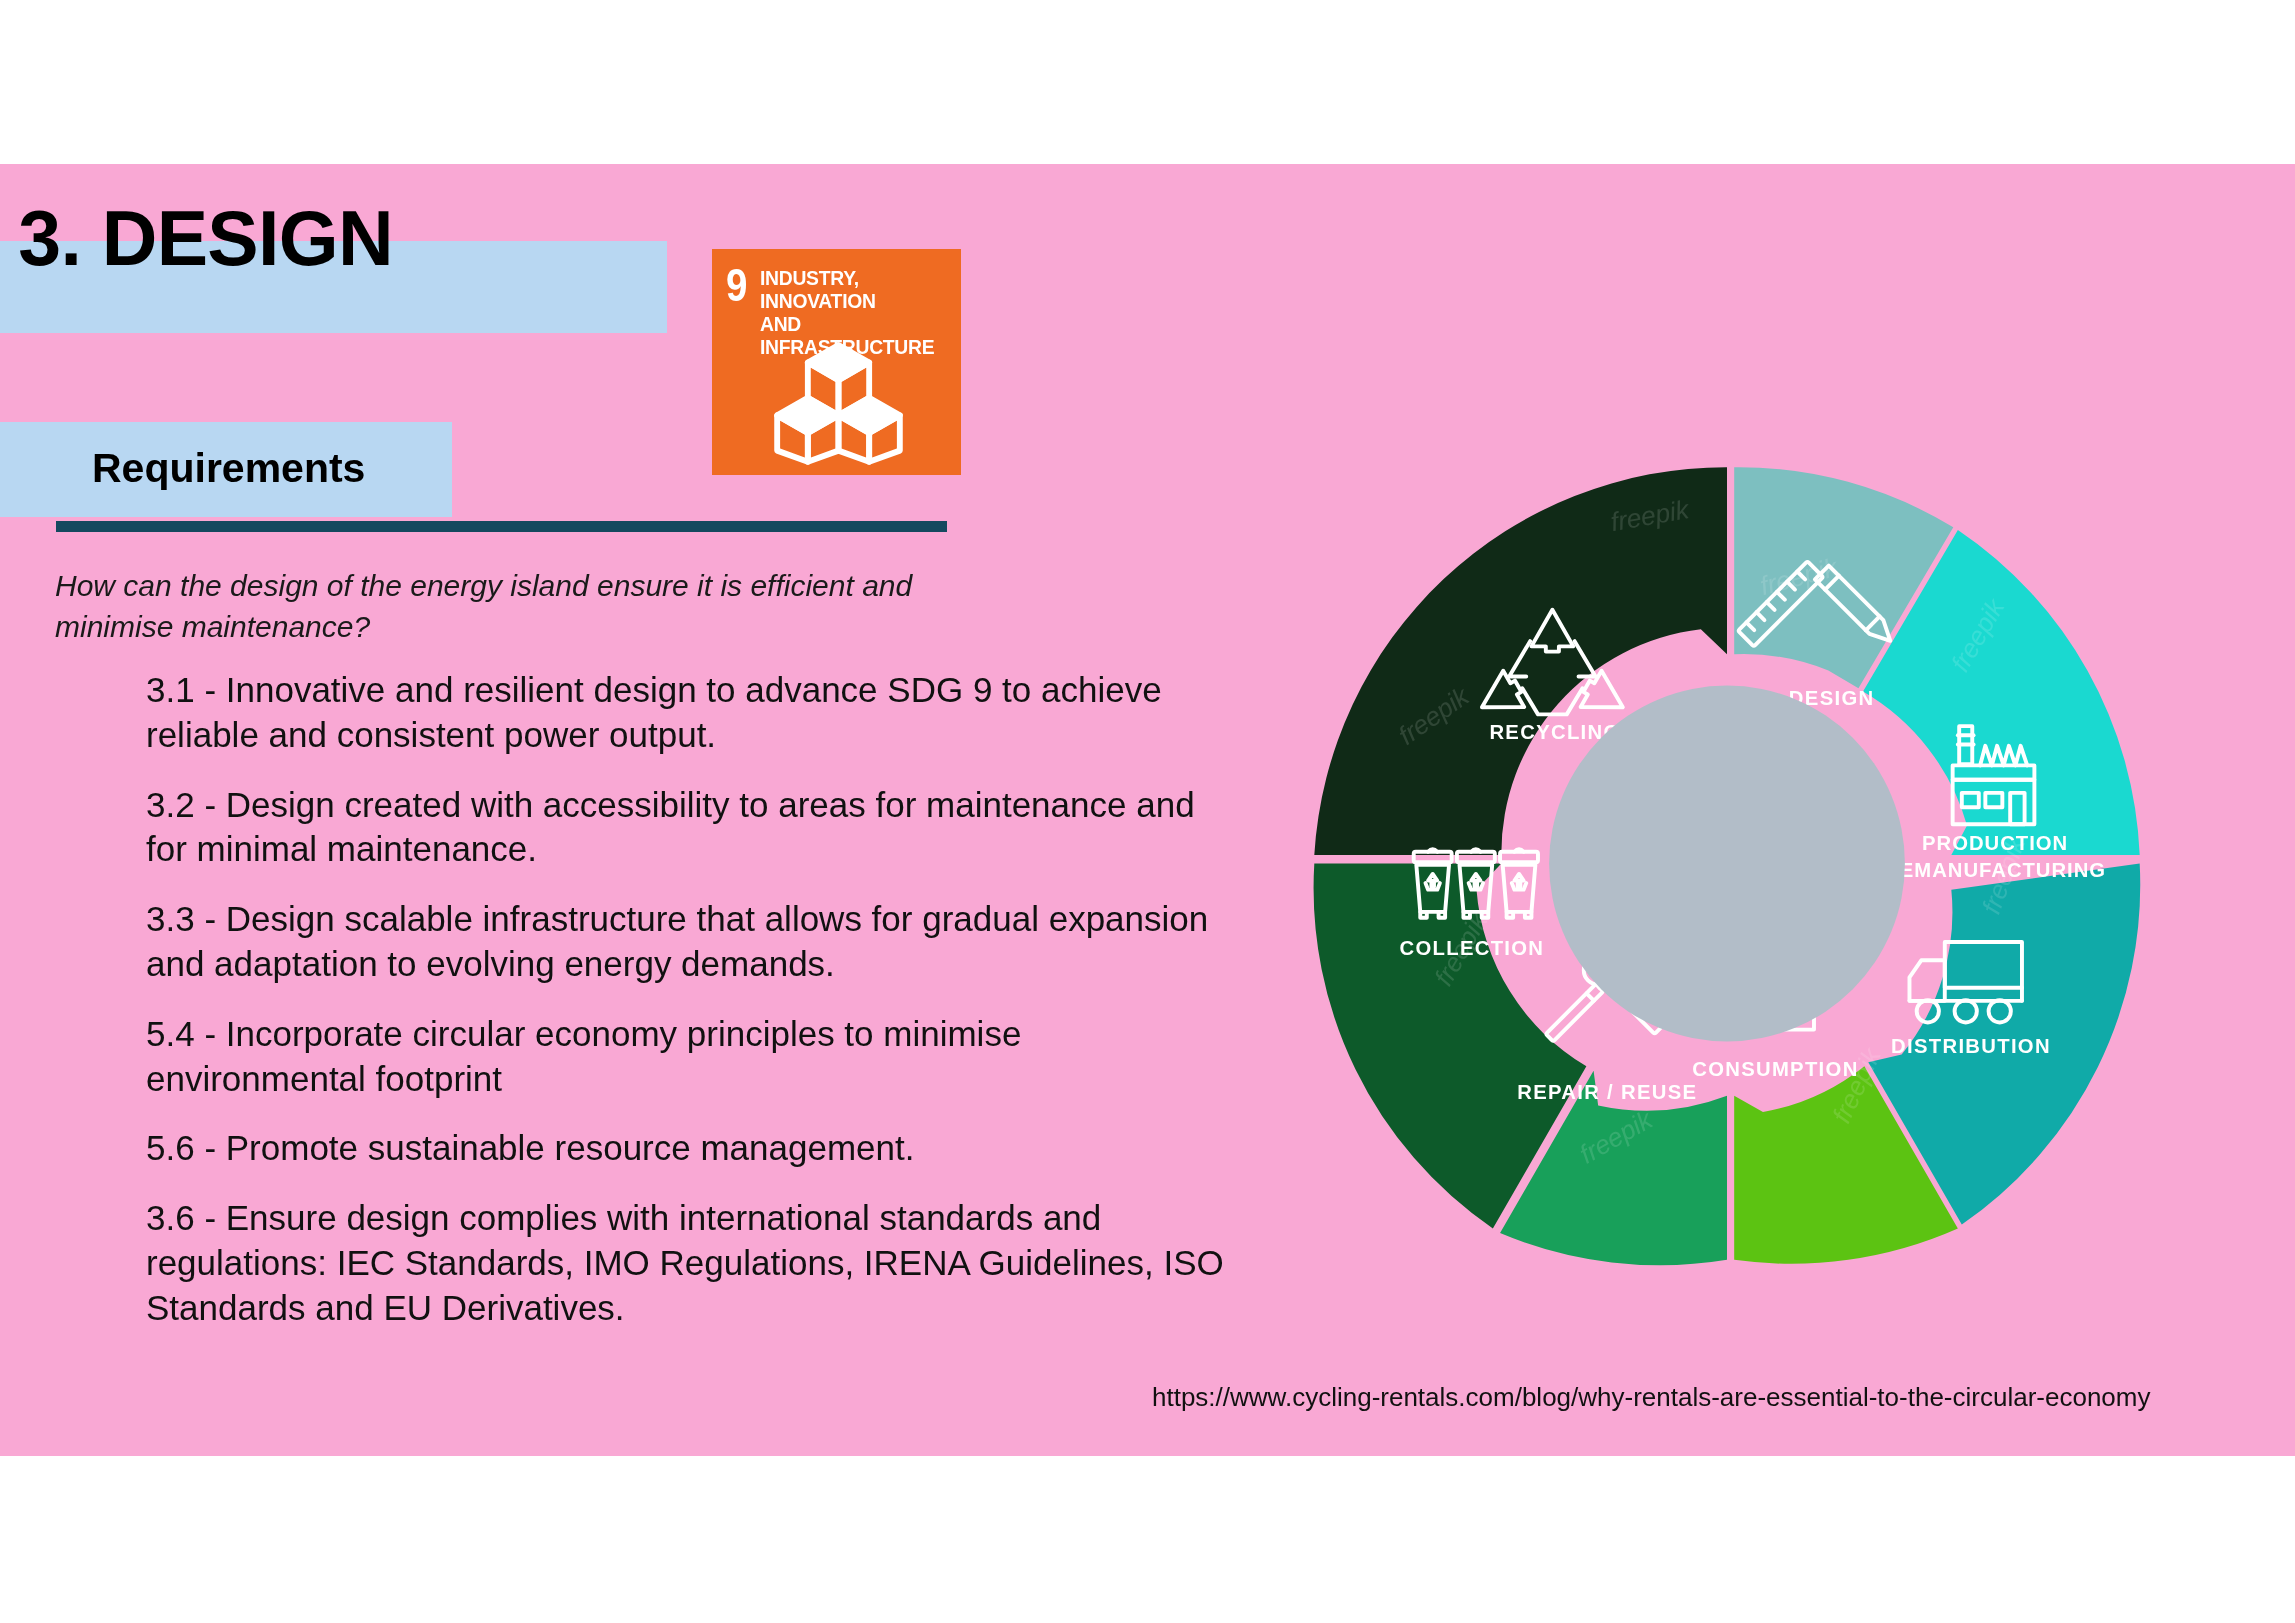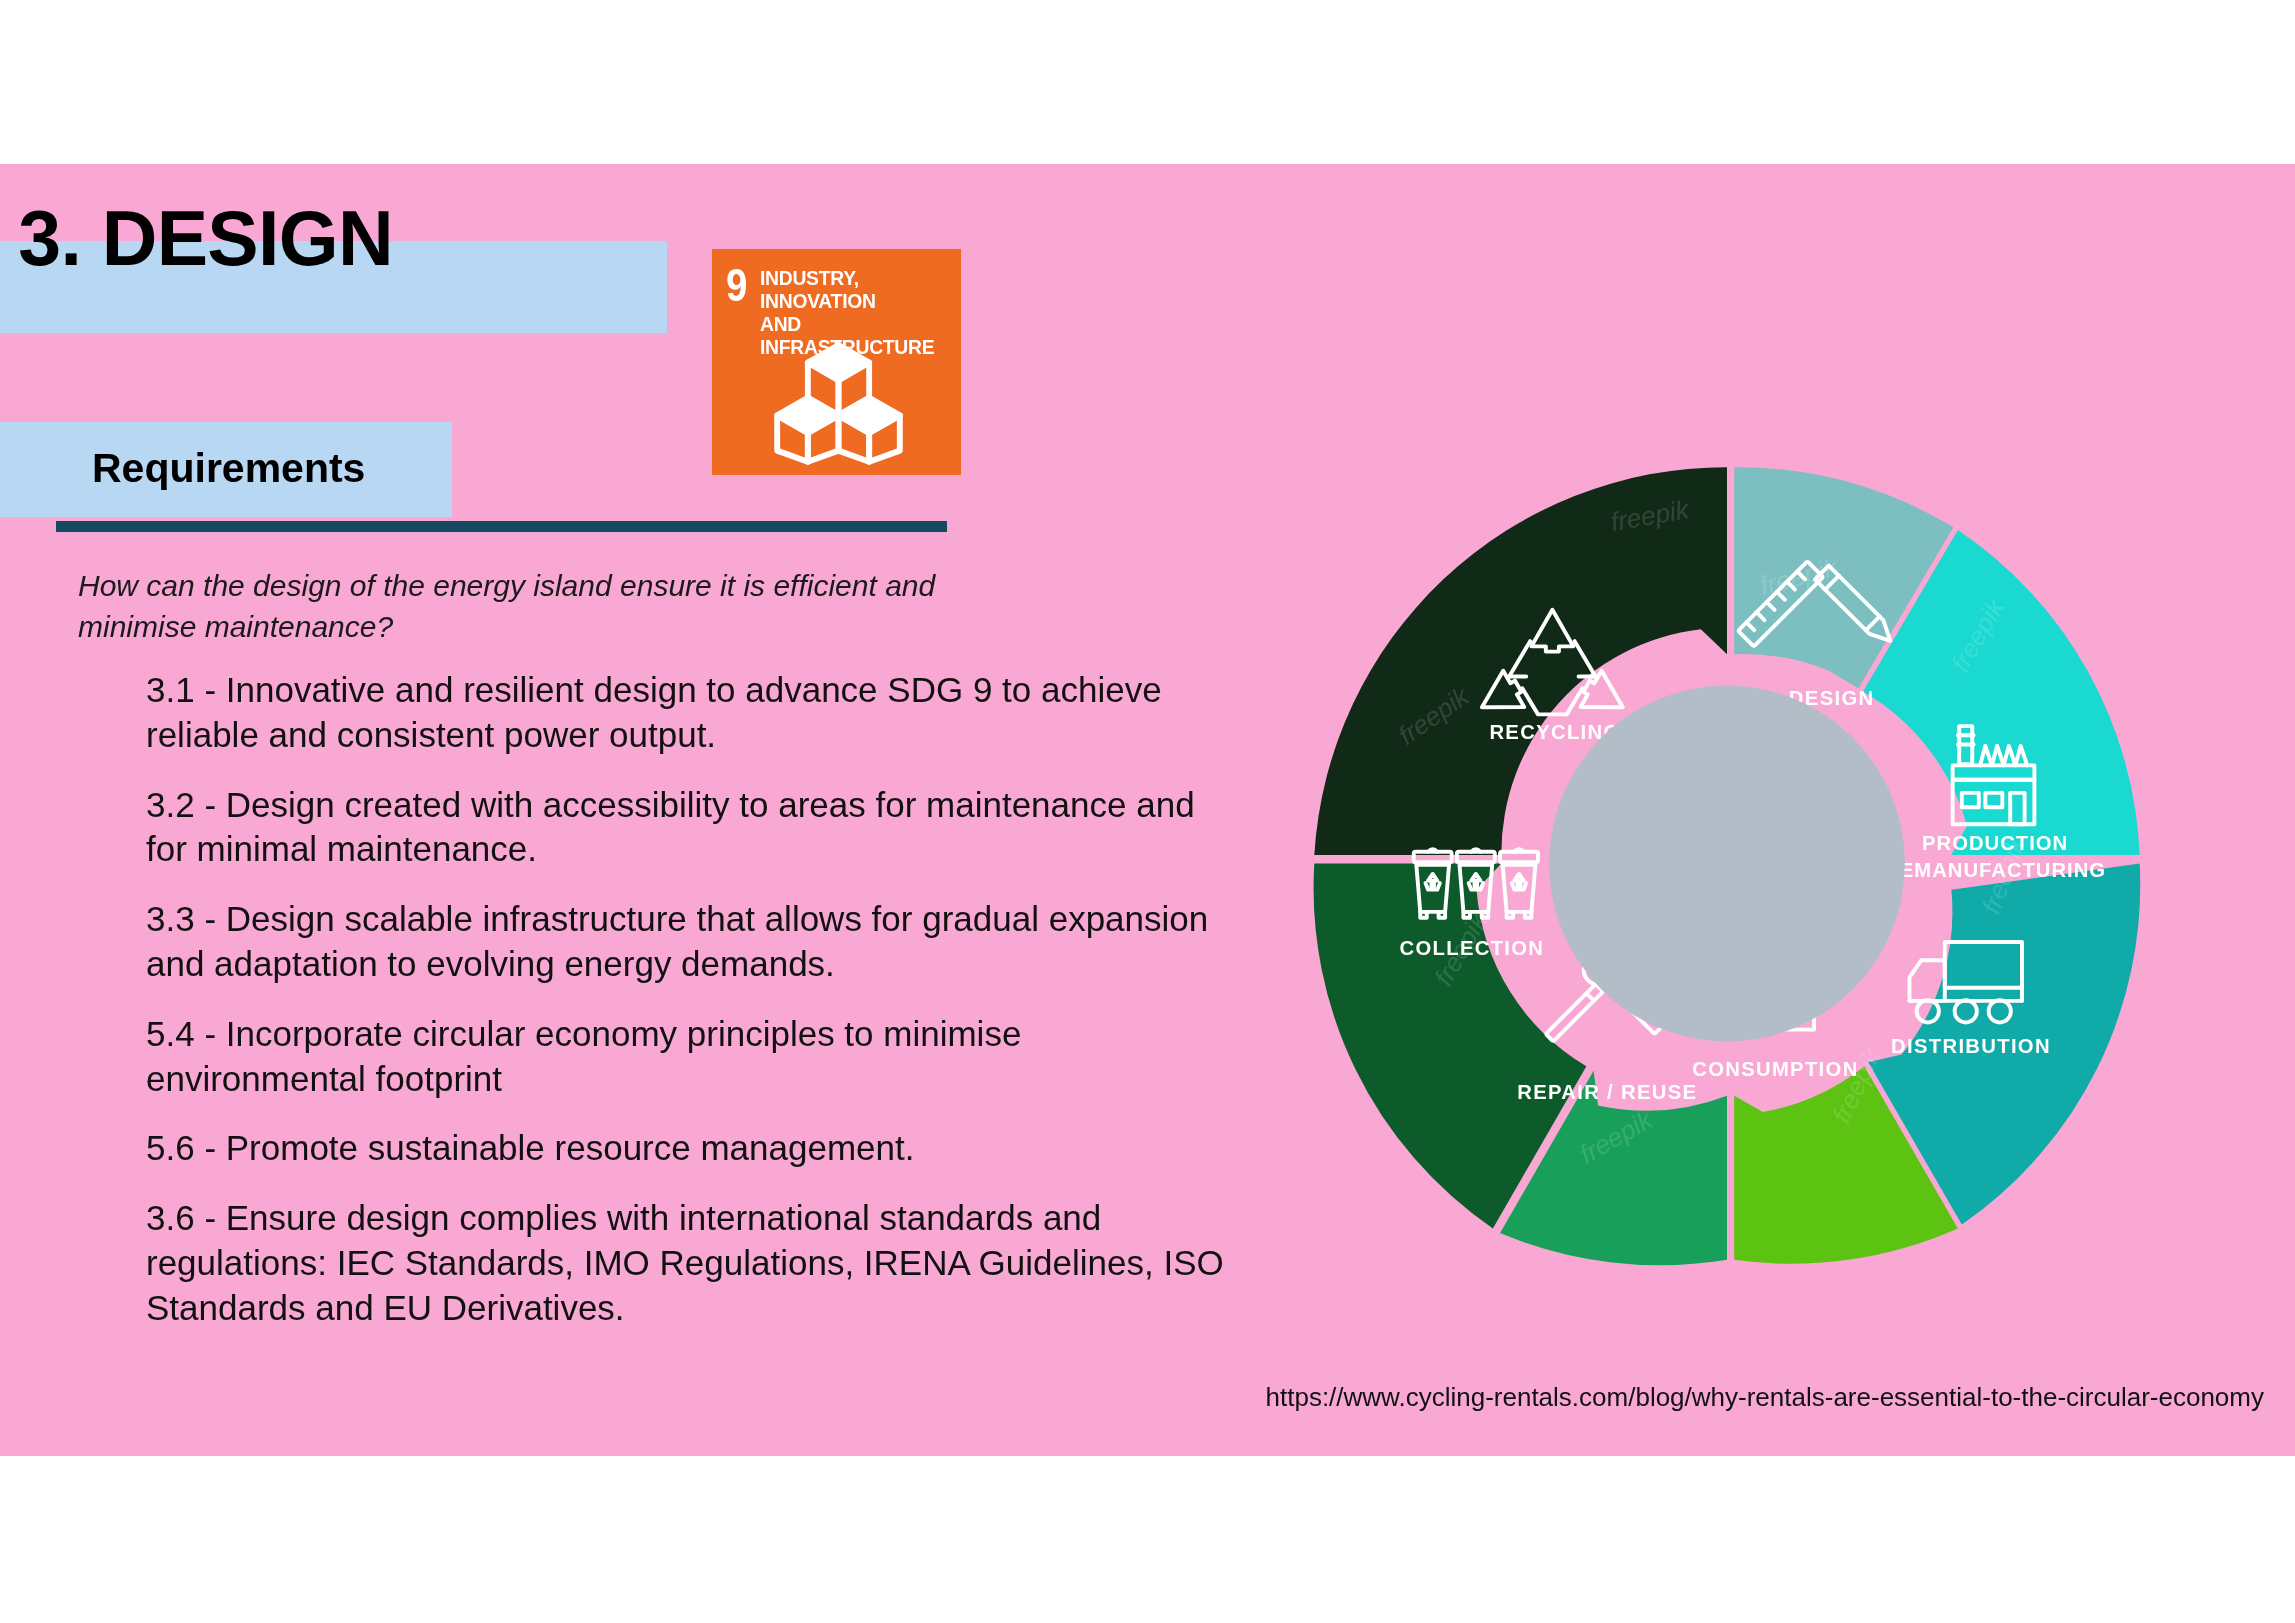--- a/index.html
+++ b/index.html
@@ -92,21 +92,21 @@
   }
   #sdg-cubes {
     position:absolute;
     left:58px; top:92px;
     width:137px; height:124px;
   }
 
   
   #question {
     position:absolute;
-    left:78px; top:402px;
+    left:55px; top:402px;
     width:949px;
     font-size:30px;
     font-style:italic;
     color:#1a1a1a;
     line-height:1.36;
   }
   #items {
     position:absolute;
     left:98px; top:504px;
     width:1126px;
@@ -117,21 +117,21 @@
     line-height:1.28;
     margin-bottom:25px;
     margin-left:48px;
   }
 
   
   #source {
     position:absolute;
     left:1152px; top:1218px;
     width:1112px;
-    text-align:right;
+    text-align:left;
     font-size:26px;
     color:#111111;
     white-space:nowrap;
   }
 
   
   #cycle {
     position:absolute;
     left:1305px; top:294px;
     width:844px; height:811px;

